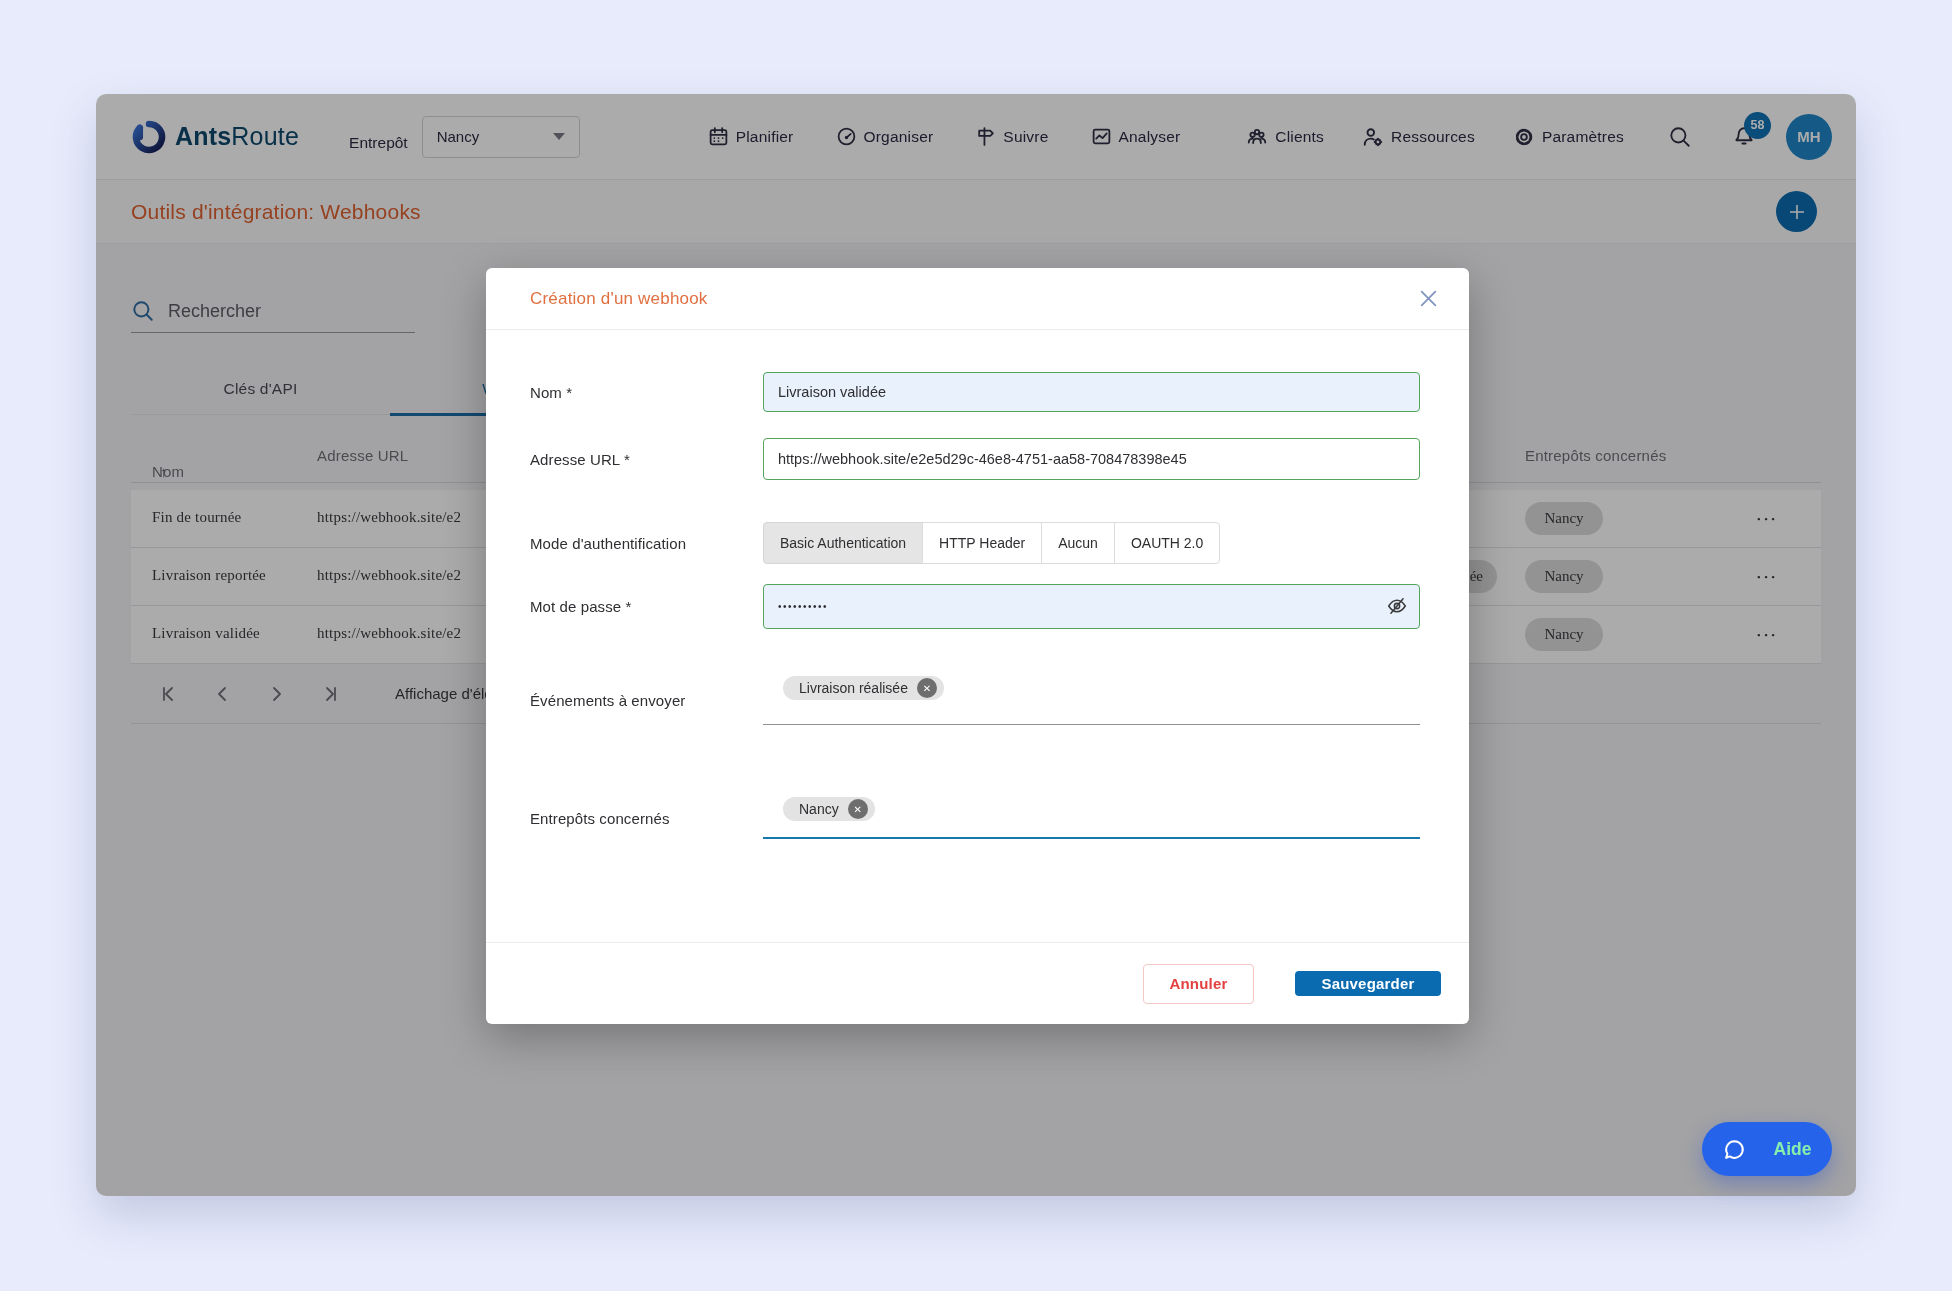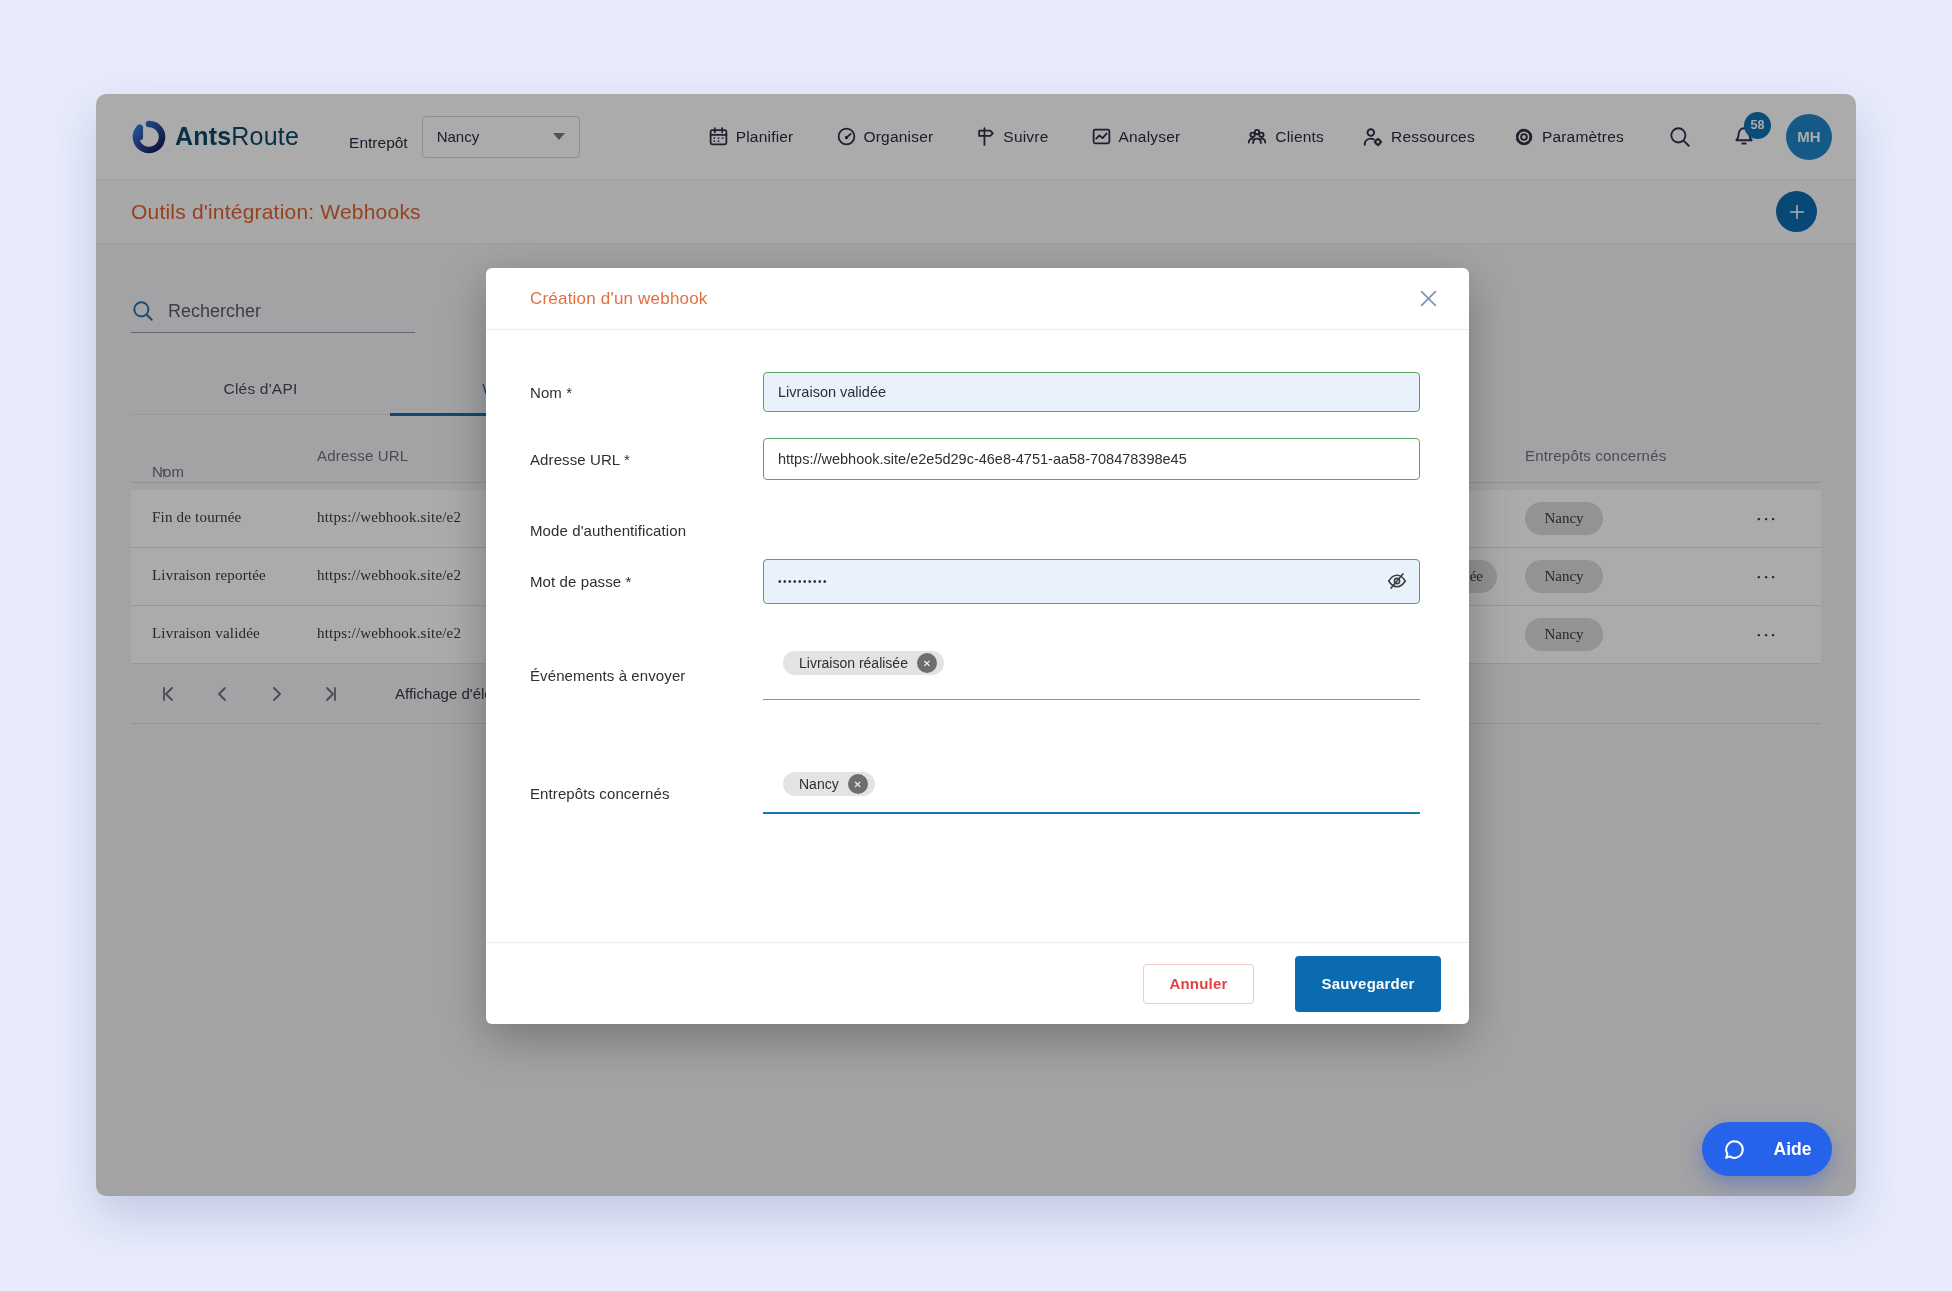--- a/index.html
+++ b/index.html
@@ -121,27 +121,27 @@
   .chipfield.focus { padding-bottom:16px; border-bottom:2px solid #1878ae; }
   .chip { display:inline-flex; align-items:center; height:24px; background:#e3e3e3; border-radius:16px;
     padding:0 7px 0 16px; font-size:14px; color:#2f2f33; gap:9px; margin-left:20px; }
   .chip-x { width:20px; height:20px; border-radius:50%; background:#6e6e6e; color:#fff; font-size:10px;
     display:flex; align-items:center; justify-content:center; cursor:pointer; }
 
   .modal-footer { height:82px; border-top:1px solid #ededed; display:flex; align-items:center;
     justify-content:flex-end; gap:41px; padding-right:28px; flex:none; }
   .btn-cancel { width:111px; height:40px; background:#fff; border:1px solid #f3c9c4; border-radius:4px;
     color:#e34040; font-size:15px; font-weight:600; font-family:inherit; cursor:pointer; letter-spacing:.2px; }
-  .btn-save { width:146px; height:56px; background:#0b6bb1; border:none; border-radius:4px;
+  .btn-save { width:146px; height:25px; background:#0b6bb1; border:none; border-radius:4px;
     color:#fff; font-size:15px; font-weight:700; font-family:inherit; cursor:pointer; letter-spacing:.2px; }
 
   
   .help-btn { position:absolute; left:1702px; top:1122px; width:130px; height:54px; border-radius:27px;
     background:#2563eb; z-index:30; display:flex; align-items:center; justify-content:center; gap:28px;
-    color:#ffffff; font-size:17.5px; font-weight:700; cursor:pointer; box-shadow:0 8px 20px rgba(30,70,200,.35); }
+    color:#86efac; font-size:17.5px; font-weight:700; cursor:pointer; box-shadow:0 8px 20px rgba(30,70,200,.35); }
 </style>
 </head>
 <body>
 
 <div class="canvas">
   <div class="window">
 
     <div class="navbar">
       <div class="logo">
         <svg width="34" height="34" viewBox="0 0 34 34">
@@ -350,20 +350,26 @@
         <input class="inp fill h40" type="text" value="Livraison validée" style="">
       </div>
 
       <div class="frow mt26">
         <span class="flabel">Adresse URL *</span>
         <input class="inp h42" type="text" value="https://webhook.site/e2e5d29c-46e8-4751-aa58-708478398e45" style="">
       </div>
 
       <div class="frow mt25">
         <span class="flabel">Mode d'authentification</span>
+        <div class="seg-group">
+          <button class="seg sel">Basic Authentication</button>
+          <button class="seg">HTTP Header</button>
+          <button class="seg">Aucun</button>
+          <button class="seg">OAUTH 2.0</button>
+        </div>
       </div>
 
 
       <div class="frow mt20">
         <span class="flabel">Mot de passe *</span>
         <div class="pwd-wrap">
           <div class="pwd-box">
             <span class="pwd-dots">••••••••••</span>
           </div>
           <span class="eye-btn">

